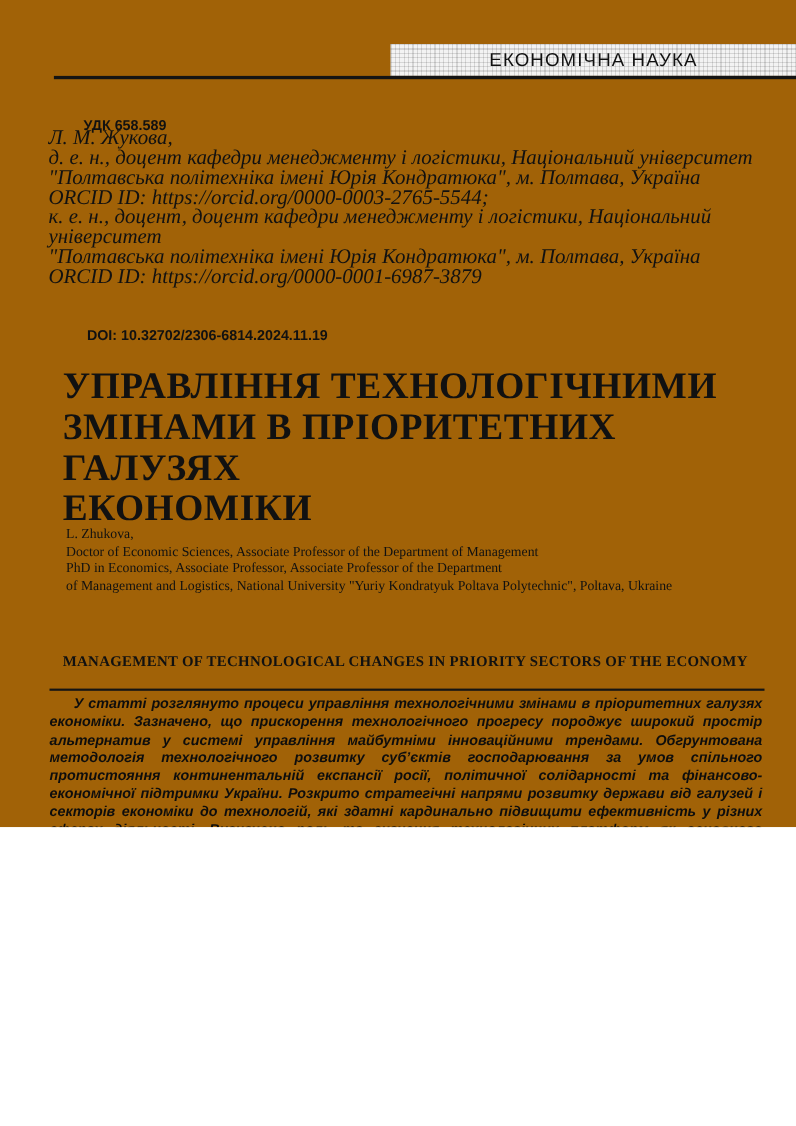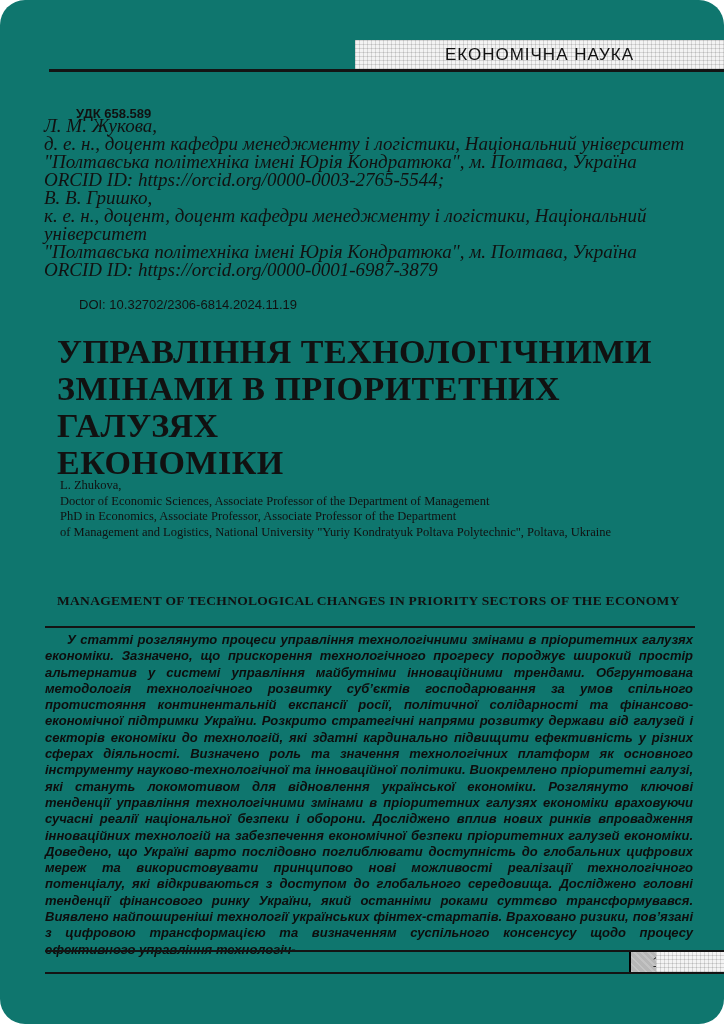--- a/index.html
+++ b/index.html
@@ -1,23 +1,22 @@
 <!DOCTYPE html>
 <html><head>
 <meta charset="utf-8">
 <style>
   html,body{margin:0;padding:0;background:#fff;}
   .page{
     position:relative;
-    width:724px;height:1024px;
-    background:#0f766e;
+    width:724px;height:752px;
+    background:#a16207;
     overflow:hidden;
     color:#111;
     font-family:"Liberation Serif", serif;
-    border-radius:25px;
   }
   
   .banner{
     position:absolute;left:355px;right:0;top:40px;height:29px;
     background-color:#f3f3f3;
     background-image:
       repeating-linear-gradient(0deg, rgba(0,0,0,0.12) 0 1px, transparent 1px 4px),
       repeating-linear-gradient(90deg, rgba(0,0,0,0.12) 0 1px, transparent 1px 4px);
     text-align:center;
     line-height:29px;
@@ -38,21 +37,21 @@
   .authors-uk{
     position:absolute;left:44px;top:117px;
     font-family:"Liberation Serif", serif;
     font-style:italic;
     font-size:19px;line-height:18px;
   }
   
   .doi{
     position:absolute;left:79px;top:297px;
     font-family:"Liberation Sans", sans-serif;
-    font-size:13px;font-weight:400;
+    font-size:13px;font-weight:700;
   }
   
   .title-uk{
     position:absolute;left:57px;top:333px;
     font-family:"Liberation Serif", serif;
     font-weight:bold;
     font-size:34px;line-height:37px;
     letter-spacing:0.5px;
   }
   
@@ -119,21 +118,20 @@
 
   <div class="banner">ЕКОНОМІЧНА НАУКА</div>
   <div class="header-rule"></div>
   <div class="udc">УДК 658.589</div>
 
   <div class="authors-uk">
     <div>Л. М. Жукова,</div>
     <div>д. е. н., доцент кафедри менеджменту і логістики, Національний університет</div>
     <div>"Полтавська політехніка імені Юрія Кондратюка", м. Полтава, Україна</div>
     <div>ORCID ID: https://orcid.org/0000-0003-2765-5544;</div>
-    <div>В. В. Гришко,</div>
     <div>к. е. н., доцент, доцент кафедри менеджменту і логістики, Національний університет</div>
     <div>"Полтавська політехніка імені Юрія Кондратюка", м. Полтава, Україна</div>
     <div>ORCID ID: https://orcid.org/0000-0001-6987-3879</div>
   </div>
 
   <div class="doi">DOI: 10.32702/2306-6814.2024.11.19</div>
 
   <div class="title-uk">
     <div>УПРАВЛІННЯ ТЕХНОЛОГІЧНИМИ</div>
     <div>ЗМІНАМИ В ПРІОРИТЕТНИХ ГАЛУЗЯХ</div>

